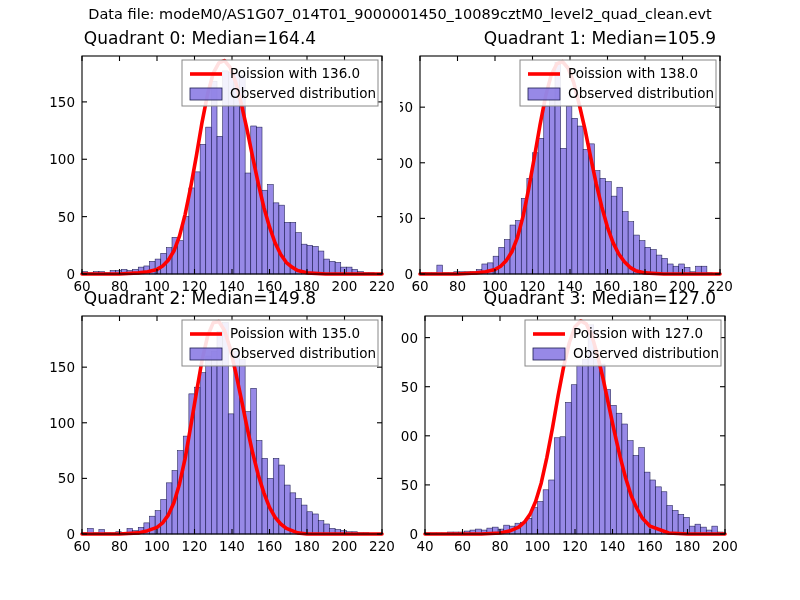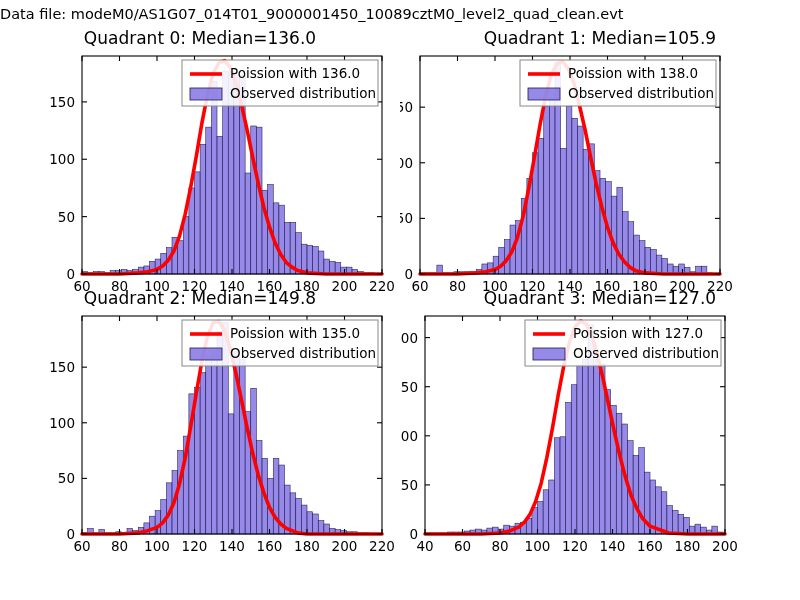--- a/index.html
+++ b/index.html
@@ -17,21 +17,21 @@
     position: relative;
     width: 800px;
     height: 600px;
     background: #ffffff;
   }
   .suptitle {
     position: absolute;
     top: 6px;
     left: 0;
     width: 800px;
-    text-align: left;
+    text-align: center;
     font-size: 14.5px;
     color: #000000;
     font-family: "DejaVu Sans", sans-serif;
     white-space: nowrap;
   }
   .panel {
     position: absolute;
   }
   .panel-title {
     position: absolute;
@@ -98,21 +98,21 @@
   }
 </style>
 </head>
 <body>
 
 <div id="figure">
 
   <div class="suptitle">Data file: modeM0/AS1G07_014T01_9000001450_10089cztM0_level2_quad_clean.evt</div>
 
   <div class="panel" style="left:0px; top:28px; width:400px; height:272px;">
-    <div class="panel-title">Quadrant 0: Median=136.0</div>
+    <div class="panel-title">Quadrant 0: Median=164.4</div>
     <svg width="400" height="272" viewBox="0 0 400 272">
         <g>
           <rect x="82.00" y="243.71" width="5.63" height="2.29" class="hist-bar"></rect>
           <rect x="87.63" y="244.85" width="5.63" height="1.15" class="hist-bar"></rect>
           <rect x="93.25" y="243.71" width="5.63" height="2.29" class="hist-bar"></rect>
           <rect x="98.88" y="243.71" width="5.63" height="2.29" class="hist-bar"></rect>
           <rect x="104.50" y="244.85" width="5.63" height="1.15" class="hist-bar"></rect>
           <rect x="110.13" y="242.56" width="5.63" height="3.44" class="hist-bar"></rect>
           <rect x="115.75" y="242.56" width="5.63" height="3.44" class="hist-bar"></rect>
           <rect x="121.38" y="241.41" width="5.63" height="4.59" class="hist-bar"></rect>

